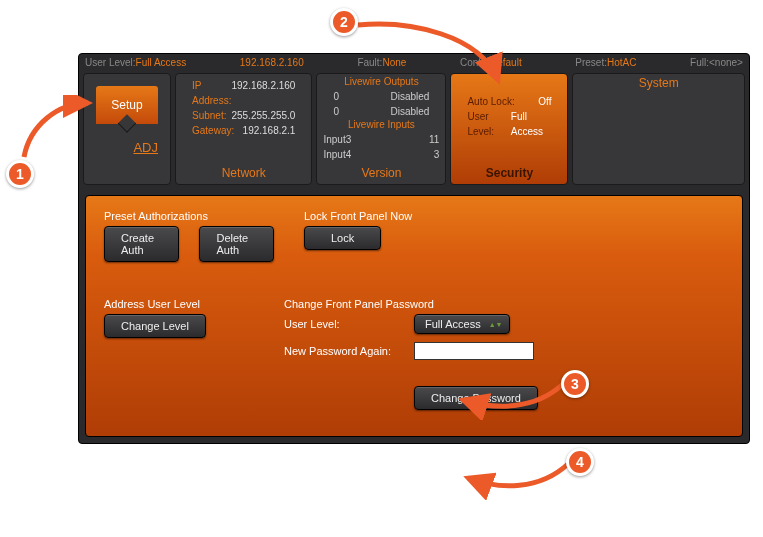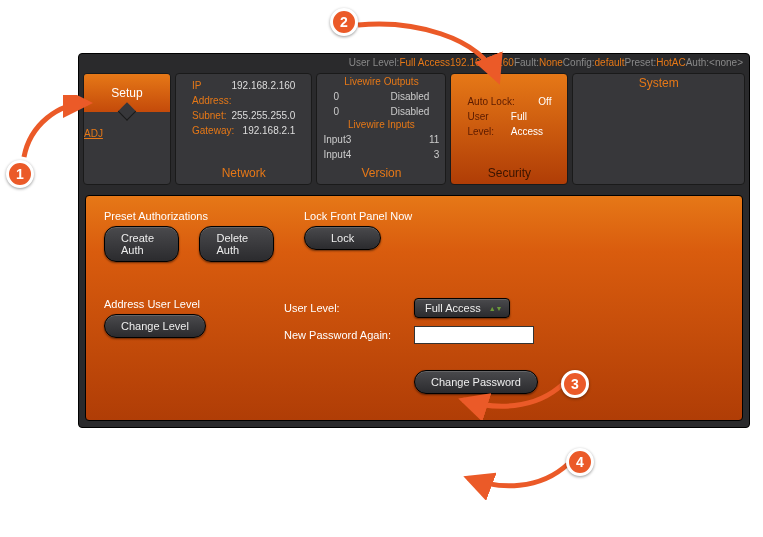--- a/index.html
+++ b/index.html
@@ -17,21 +17,21 @@
     left: 78px;
     top: 53px;
     width: 672px;
     background: #2a2a2c;
     border: 1px solid #000;
     border-radius: 4px;
     padding: 0;
   }
   .status-bar {
     display: flex;
-    justify-content: flex-end;
+    justify-content: space-between;
     padding: 3px 6px;
     font-size: 10px;
     color: #888;
   }
   .status-seg { white-space: nowrap; }
   .status-seg .label { color: #888; }
   .status-seg .val { color: #e67817; }
   .cards-row {
     display: flex;
     gap: 4px;
@@ -49,21 +49,21 @@
     color: #ccc;
   }
   .card .body { flex: 1; padding: 4px 16px; }
   .card .footer {
     text-align: center;
     color: #e67817;
     padding: 2px 0 4px 0;
     font-size: 12px;
   }
   
-  .setup-card { width: 88px; flex: 0 0 88px; padding:0; position:relative; }
+  .setup-card { width: 88px; flex: 0 0 88px; padding:12px; position:relative; }
   .setup-top {
     background: linear-gradient(#e67817,#c44a0a);
     border-radius: 3px 3px 0 0;
     text-align: center;
     color: #fff;
     padding: 12px 0;
     font-size: 12px;
     position: relative;
   }
   .setup-top::after{
@@ -71,61 +71,61 @@
     position:absolute;
     left:50%; transform:translateX(-50%);
     bottom:-6px;
     width:12px; height:12px;
     background:#37373a;
     border:1px solid #1a1a1a;
     border-top:none; border-left:none;
     transform: translateX(-50%) rotate(45deg);
   }
   .setup-bottom {
-    text-align: left;
+    text-align: right;
     color: #e67817;
     padding: 16px 0 10px 0;
-    font-size: 10px;
+    font-size: 13px;
     text-decoration: underline;
   }
   .net-card .row, .lw-card .row, .sys-card .row, .sec-card .row {
     display: flex;
     justify-content: space-between;
     line-height: 15px;
   }
   .net-card .row .k { color: #e67817; }
   .net-card .row .v { color: #ddd; }
   .lw-card .hdr { color:#e67817; text-align:center; margin-bottom:2px; }
   .lw-card .row .k { color:#ccc; }
   .lw-card .row .v { color:#ccc; }
   .sec-card.active {
     background: linear-gradient(#e67817,#b03d06);
   }
   .sec-card.active .row .k { color:#5b1b00; }
   .sec-card.active .row .v { color:#fff; }
-  .sec-card.active .footer { color:#3a1400; }
+  .sec-card.active .footer { color:#3a1400;font-weight:bold; }
   .sys-card .row .k { color:#e67817; }
   .sys-card .row .v { color:#ccc; }
 
   
   .main-panel {
     margin: 6px;
     background: linear-gradient(#e67817 0%, #d95c0e 25%, #b03d06 100%);
     border: 1px solid #000;
     border-radius: 4px;
     padding: 14px 18px 18px 18px;
     color: #fff;
     position: relative;
   }
   .section-label { font-size: 11px; color: #fff; margin-bottom: 4px; }
   .btn {
     display: inline-block;
     background: linear-gradient(#4a4a4d,#2b2b2e);
     border: 1px solid #000;
-    border-radius: 12px;
+    border-radius: 4px;
     color: #eee;
     font-size: 11px;
     padding: 5px 16px;
     cursor: pointer;
     box-shadow: 0 1px 0 rgba(255,255,255,.15) inset, 0 1px 2px rgba(0,0,0,.5);
   }
   .toggle {
     display:inline-flex;
     align-items:center;
     background: linear-gradient(#4a4a4d,#2b2b2e);
@@ -227,21 +227,21 @@
     <span class="status-seg">
       <span class="label">Fault:</span><span class="val">None</span>
     </span>
     <span class="status-seg">
       <span class="label">Config:</span><span class="val">default</span>
     </span>
     <span class="status-seg">
       <span class="label">Preset:</span><span class="val">HotAC</span>
     </span>
     <span class="status-seg">
-      <span class="label">Auth:</span><span class="val" style="color:#888">&lt;none&gt;</span>
+      <span class="label">Full:</span><span class="val" style="color:#888">&lt;none&gt;</span>
     </span>
   </div>
 
   <div class="cards-row">
 
     <div class="card setup-card">
       <div class="setup-top">Setup</div>
       <div class="setup-bottom">ADJ</div>
     </div>
 
@@ -315,20 +315,21 @@
       </div>
       <div></div>
     </div>
 
     <div class="lower-grid">
       <div>
         <div class="section-label">Address User Level</div>
         <span class="btn">Change Level</span>
       </div>
       <div class="pw-area">
+        <div class="section-label">Change Front Panel Password</div>
         <div class="frow">
           <span class="flabel">User Level:</span>
           <span class="select">
             <span>Full Access</span>
             <span class="updown">▲▼</span>
           </span>
         </div>
         <div class="frow">
           <span class="flabel">New Password Again:</span>
           <input class="txt" type="password" style="">

